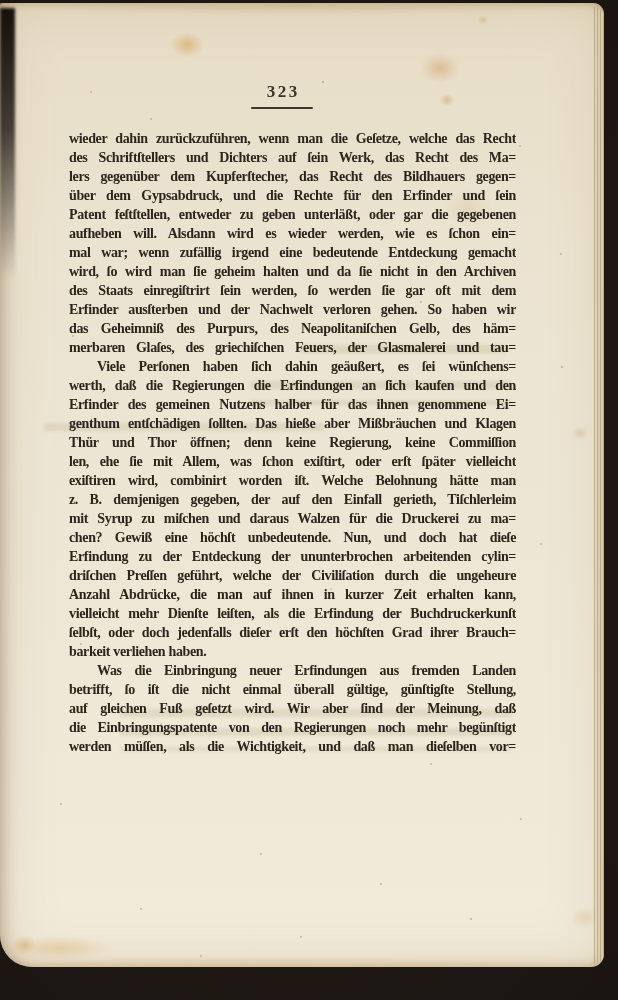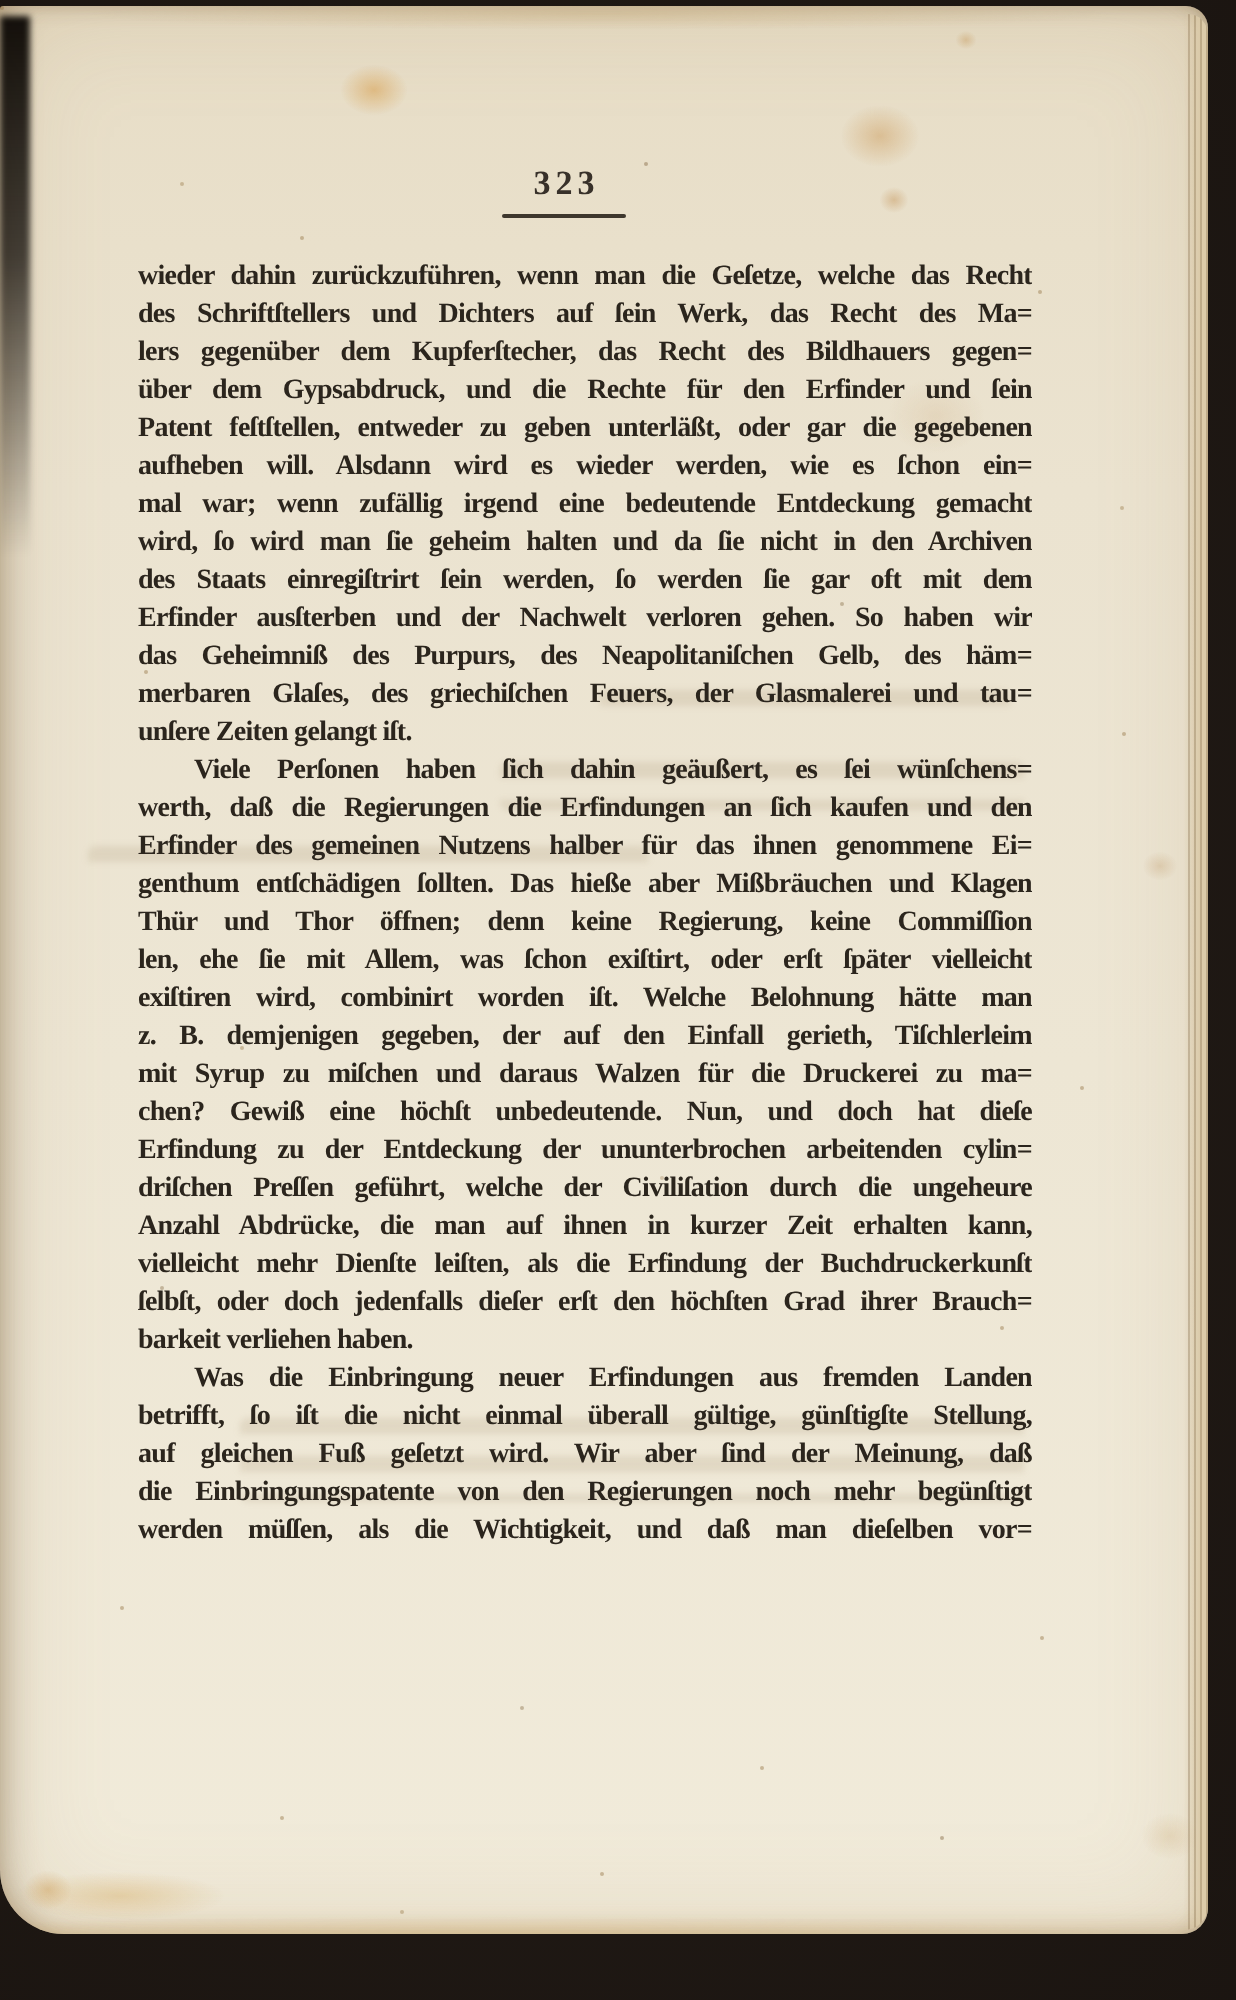--- a/index.html
+++ b/index.html
@@ -133,21 +133,20 @@
         <div class="line">lers gegenüber dem Kupferſtecher, das Recht des Bildhauers gegen=</div>
         <div class="line">über dem Gypsabdruck, und die Rechte für den Erfinder und ſein</div>
         <div class="line">Patent feſtſtellen, entweder zu geben unterläßt, oder gar die gegebenen</div>
         <div class="line">aufheben will.  Alsdann wird es wieder werden, wie es ſchon ein=</div>
         <div class="line">mal war; wenn zufällig irgend eine bedeutende Entdeckung gemacht</div>
         <div class="line">wird, ſo wird man ſie geheim halten und da ſie nicht in den Archiven</div>
         <div class="line">des Staats einregiſtrirt ſein werden, ſo werden ſie gar oft mit dem</div>
         <div class="line">Erfinder ausſterben und der Nachwelt verloren gehen.  So haben wir</div>
         <div class="line">das Geheimniß des Purpurs, des Neapolitaniſchen Gelb, des häm=</div>
         <div class="line">merbaren Glaſes, des griechiſchen Feuers, der Glasmalerei und tau=</div>
-        <div class="line last">unſere Zeiten gelangt iſt.</div>
         <div class="line first">Viele Perſonen haben ſich dahin geäußert, es ſei wünſchens=</div>
         <div class="line">werth, daß die Regierungen die Erfindungen an ſich kaufen und den</div>
         <div class="line">Erfinder des gemeinen Nutzens halber für das ihnen genommene Ei=</div>
         <div class="line">genthum entſchädigen ſollten. Das hieße aber Mißbräuchen und Klagen</div>
         <div class="line">Thür und Thor öffnen; denn keine Regierung, keine Commiſſion</div>
         <div class="line">len, ehe ſie mit Allem, was ſchon exiſtirt, oder erſt ſpäter vielleicht</div>
         <div class="line">exiſtiren wird, combinirt worden iſt.  Welche Belohnung hätte man</div>
         <div class="line">z. B. demjenigen gegeben, der auf den Einfall gerieth, Tiſchlerleim</div>
         <div class="line">mit Syrup zu miſchen und daraus Walzen für die Druckerei zu ma=</div>
         <div class="line">chen? Gewiß eine höchſt unbedeutende.  Nun, und doch hat dieſe</div>

